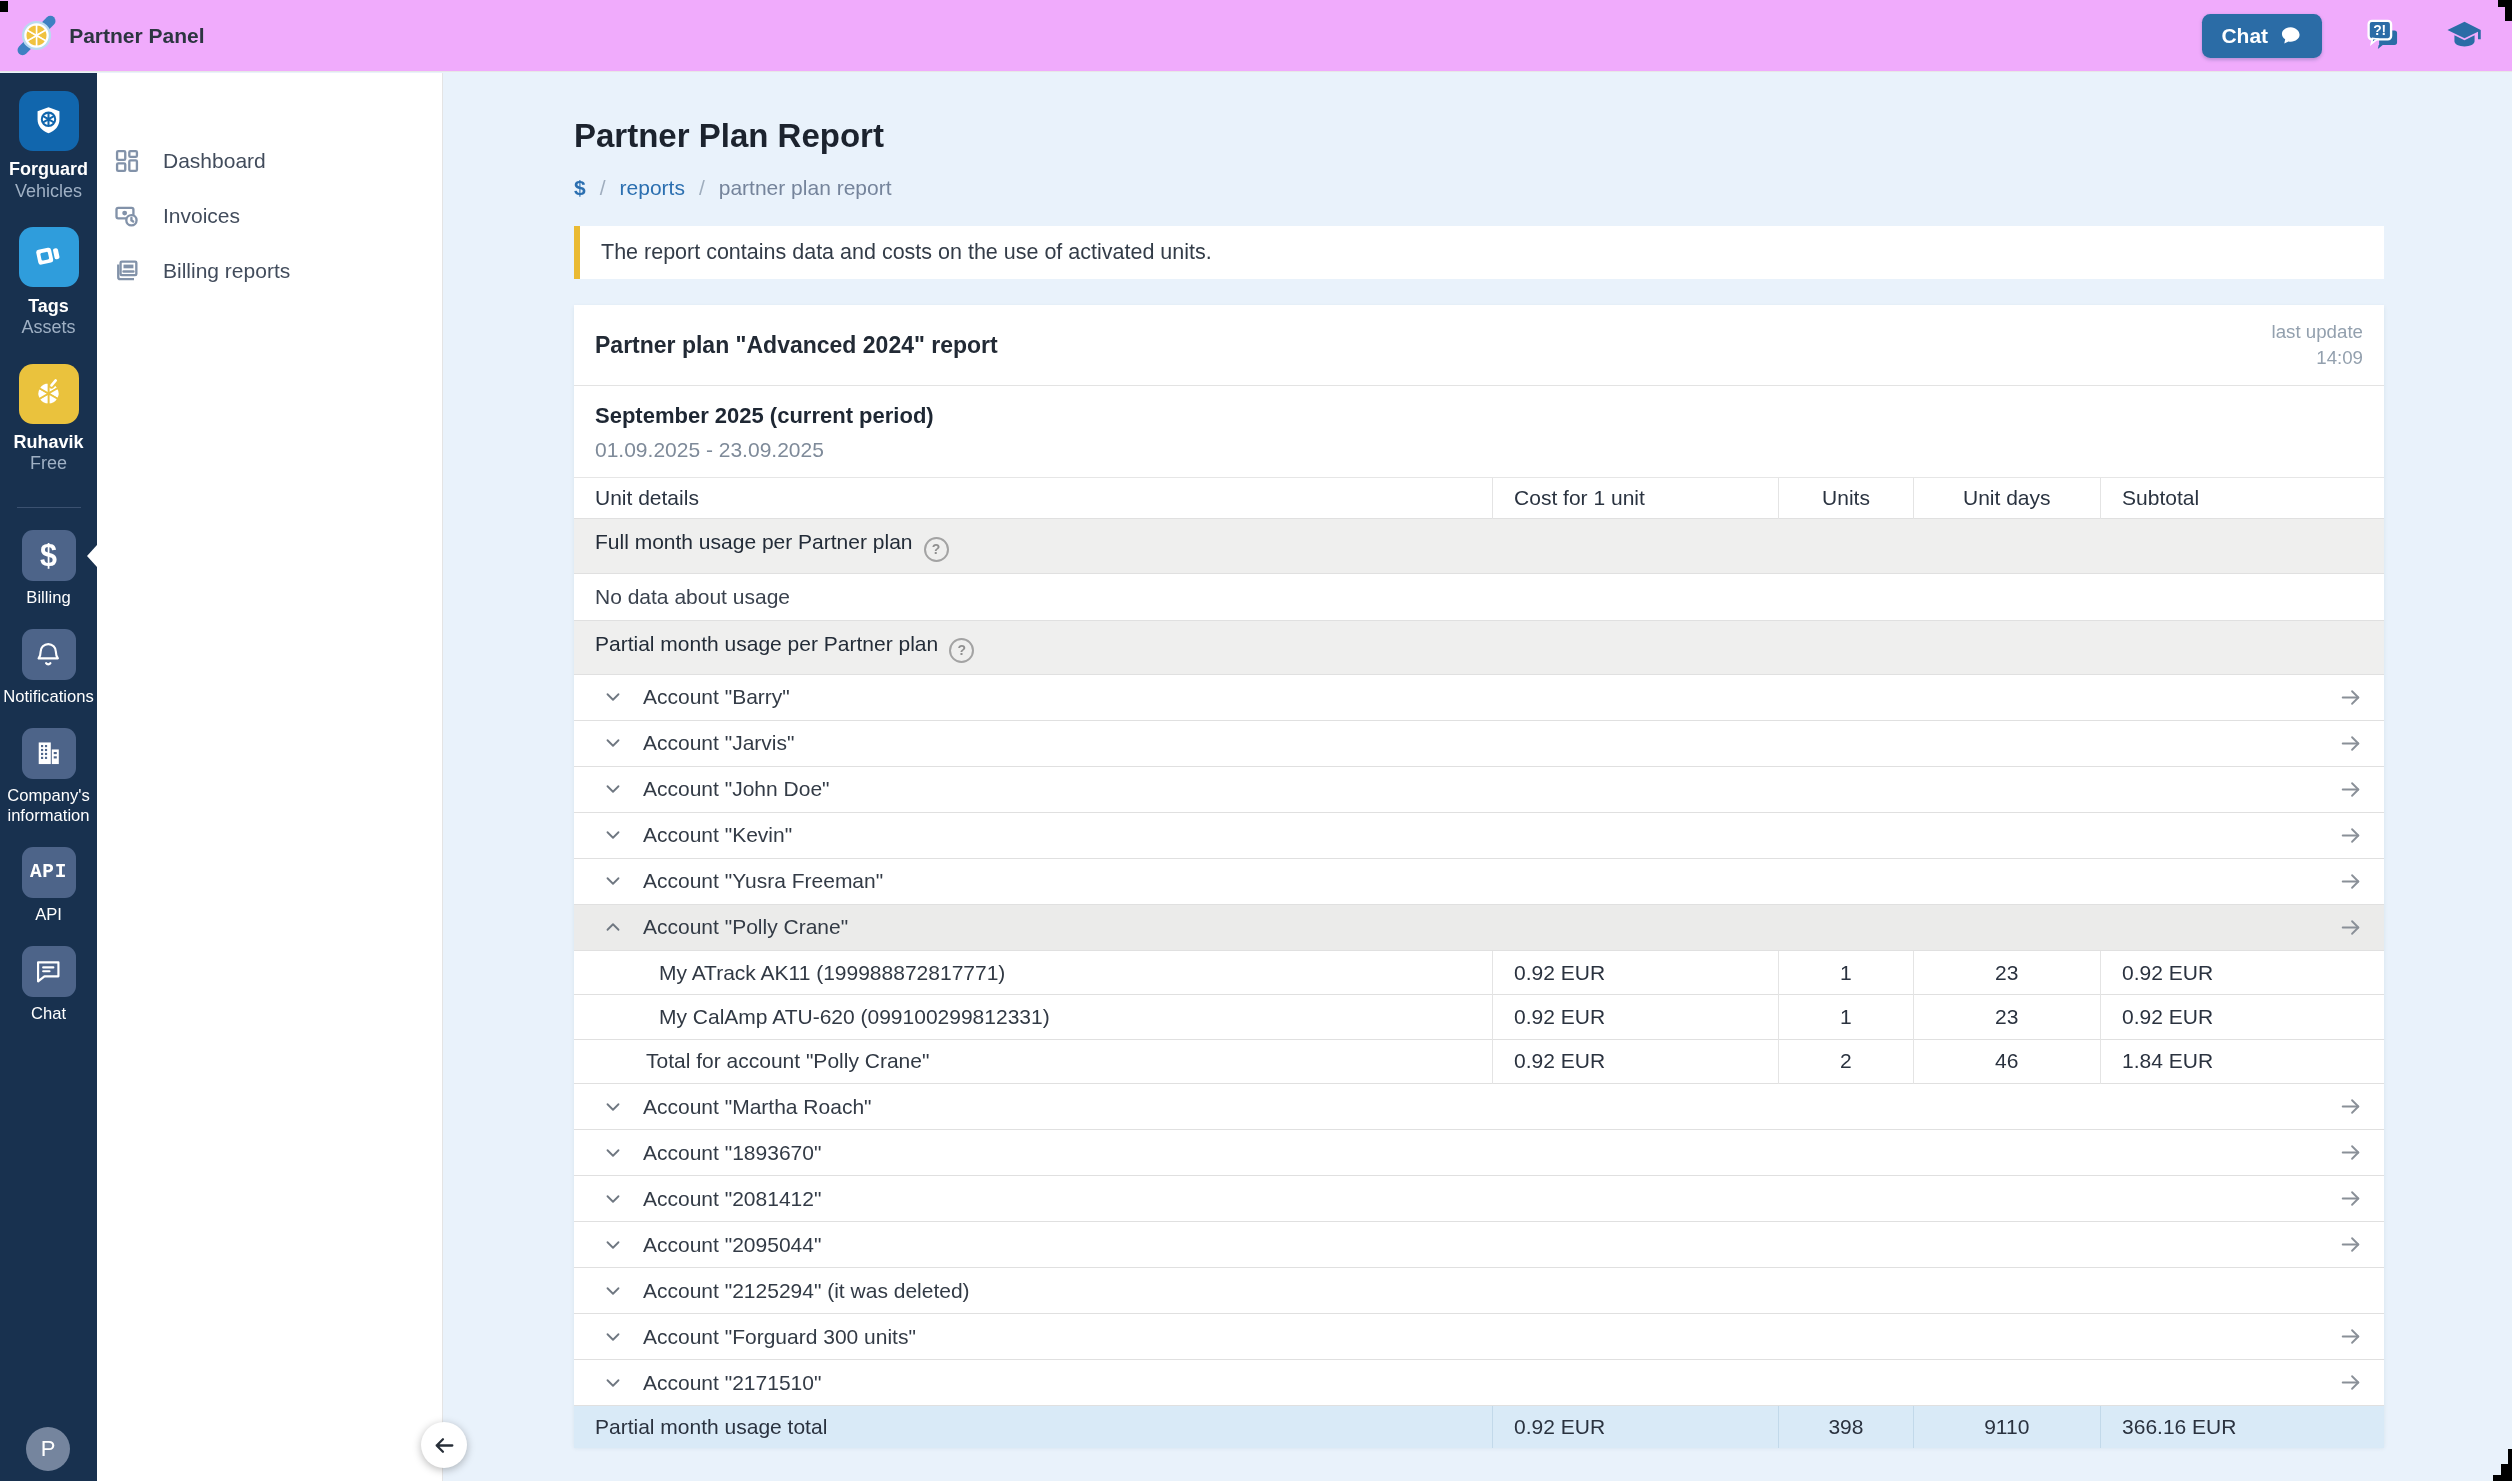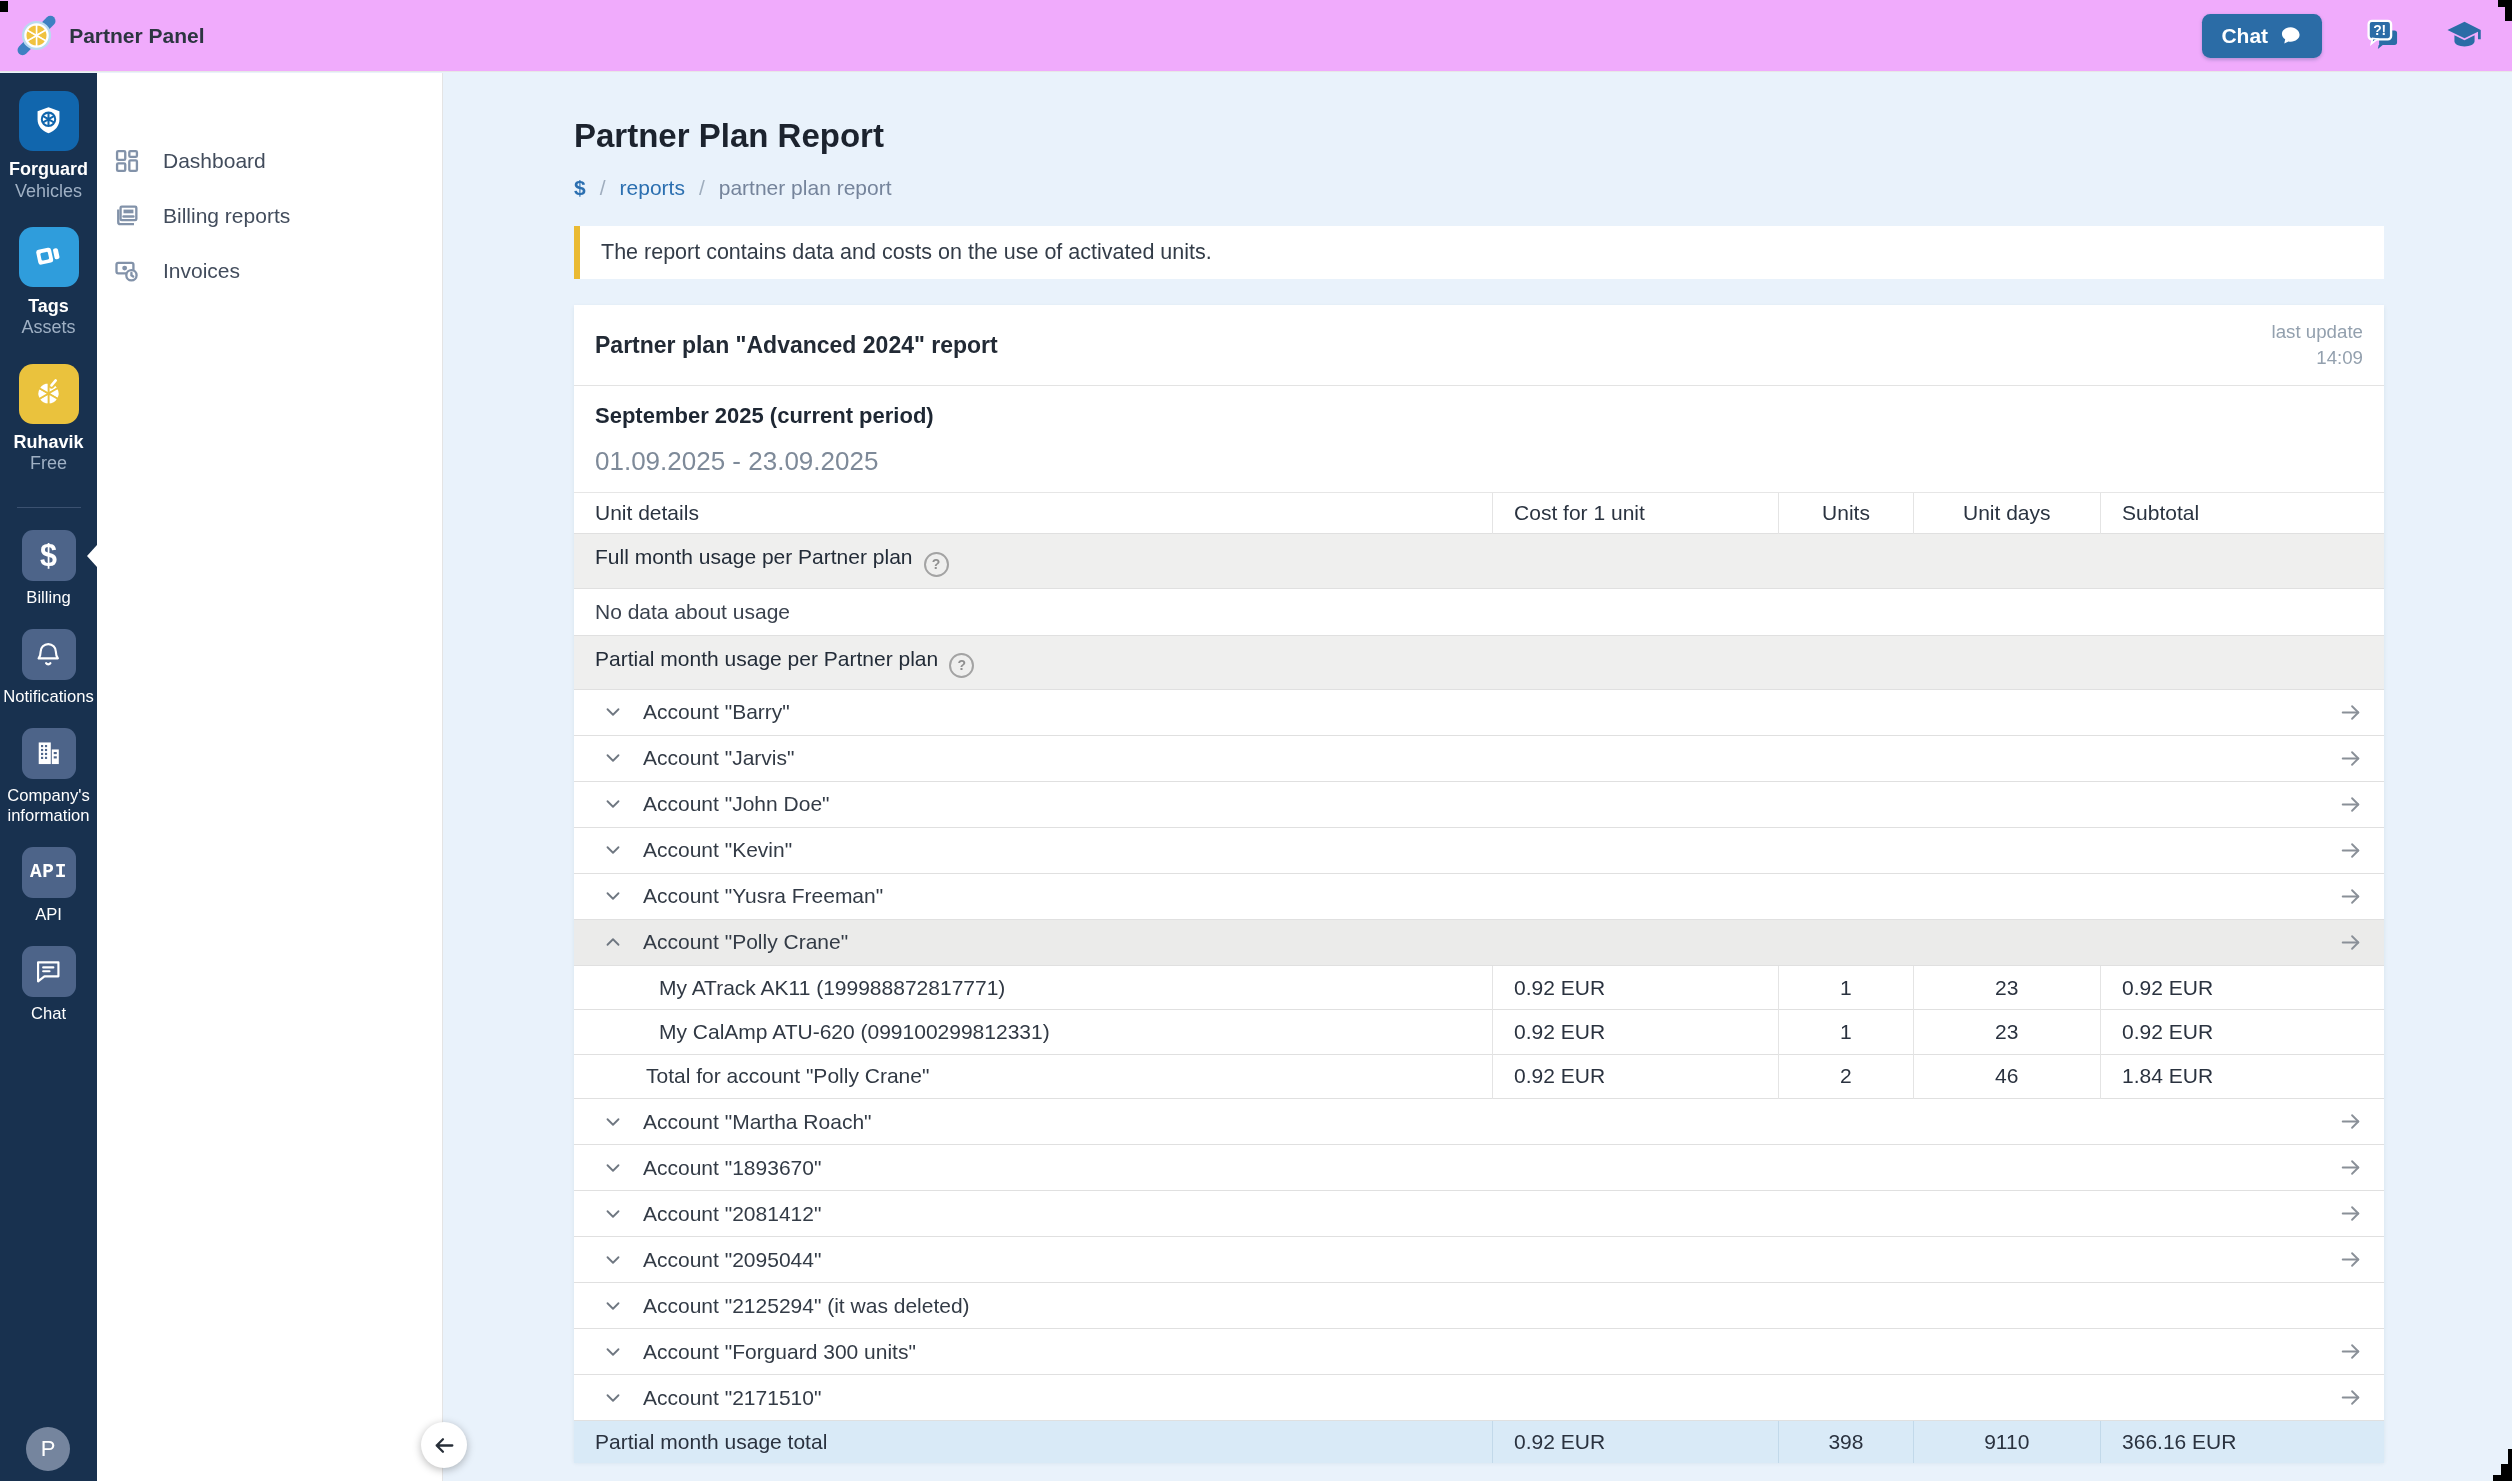--- a/index.html
+++ b/index.html
@@ -56,21 +56,21 @@
   .bc-current{color:#75849b}
   .banner{margin-top:26px;background:#fff;border-left:6.2px solid #eaba32;padding:14px 21px;
     font-size:21.5px;color:#333c48}
   .card{margin-top:26px;background:#fff;box-shadow:0 1.4px 4.2px rgba(30,60,90,.08)}
   .card-head{display:flex;justify-content:space-between;align-items:center;
     padding:14px 21px;border-bottom:1.4px solid #e3e3e3}
   .card-title{font-size:23px;font-weight:700;color:#222a35}
   .updated{text-align:right;font-size:18.7px;color:#93a0ae;line-height:26px}
   .period{padding:16.6px 21px 15.2px}
   .period-title{font-size:22px;font-weight:700;color:#1e2733}
-  .period-range{margin-top:17px;font-size:26px;color:#7e8a99}
+  .period-range{margin-top:9px;font-size:21px;color:#7e8a99}
 
   
   table.report{width:100%;border-collapse:collapse;table-layout:fixed;font-size:21px;color:#2a323f}
   table.report td{vertical-align:middle;box-sizing:border-box}
   thead td{padding:8.3px 0 8.3px 21px;border-top:1.4px solid #e6e6e6;color:#2a3340}
   td.sep{border-left:1.4px solid #e4e4e4}
   td.c{text-align:center;padding-left:0}
   tbody tr td{border-top:1.4px solid #e0e0e0}
   tr.r-section td{background:#efefee;padding:11px 21px;color:#232c38}
   .help-ic{display:inline-flex;align-items:center;justify-content:center;width:21px;height:21px;
@@ -269,39 +269,39 @@
         <rect x="3.5" y="3.5" width="7" height="7.5" rx="1"></rect>
         <rect x="14" y="3.5" width="6.5" height="5" rx="1"></rect>
         <rect x="14" y="11.5" width="6.5" height="9" rx="1"></rect>
         <rect x="3.5" y="14" width="7" height="6.5" rx="1"></rect>
       </svg>
     </span>
     <span class="nav-lbl">Dashboard</span>
   </div>
   <div class="nav-item">
     <span class="nav-ic">
+      <svg width="28" height="28" viewBox="0 0 24 24" fill="none" stroke="#8292a9" stroke-width="2">
+        <rect x="3" y="5" width="14.5" height="9" rx="1.5"></rect>
+        <circle cx="10" cy="9.5" r="2.1" fill="#8292a9" stroke="none"></circle>
+        <circle cx="15.8" cy="15.6" r="4.4" fill="#fff"></circle>
+        <path d="M15.8 13.6v2.1l1.5 1" stroke-linecap="round"></path>
+      </svg>
+    </span>
+    <span class="nav-lbl">Invoices</span>
+  </div>
+  <div class="nav-item">
+    <span class="nav-ic">
       <svg width="28" height="28" viewBox="0 0 24 24" fill="none" stroke="#8292a9" stroke-width="2" stroke-linejoin="round">
         <rect x="6.5" y="4" width="13.5" height="11.5" rx="1"></rect>
         <path d="M4.5 6.5v10.8c0 .9.8 1.7 1.7 1.7H18"></path>
         <rect x="9" y="6.5" width="8.5" height="3.2" fill="#8292a9" stroke="none"></rect>
         <path d="M9 12.4h8.5" stroke-linecap="round"></path>
       </svg>
     </span>
     <span class="nav-lbl">Billing reports</span>
-  </div>
-  <div class="nav-item">
-    <span class="nav-ic">
-      <svg width="28" height="28" viewBox="0 0 24 24" fill="none" stroke="#8292a9" stroke-width="2">
-        <rect x="3" y="5" width="14.5" height="9" rx="1.5"></rect>
-        <circle cx="10" cy="9.5" r="2.1" fill="#8292a9" stroke="none"></circle>
-        <circle cx="15.8" cy="15.6" r="4.4" fill="#fff"></circle>
-        <path d="M15.8 13.6v2.1l1.5 1" stroke-linecap="round"></path>
-      </svg>
-    </span>
-    <span class="nav-lbl">Invoices</span>
   </div>
 </div>
 
 <div class="main">
   <h1 class="page-title">Partner Plan Report</h1>
 
   <div class="breadcrumb">
     <a class="bc-root">$</a>
     <span class="bc-sep">/</span>
     <a class="bc-link">reports</a>

